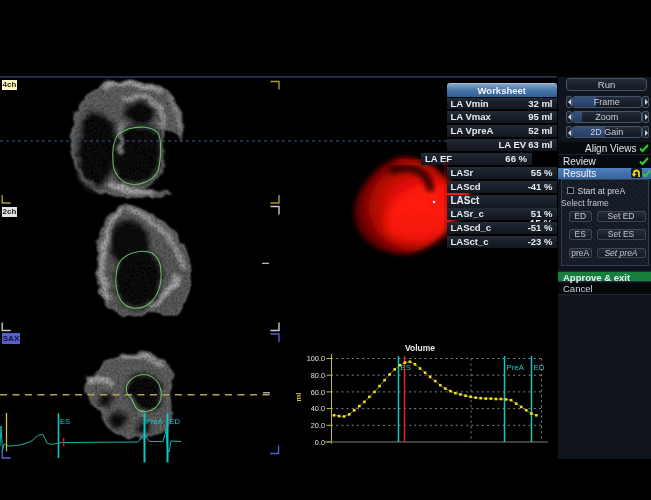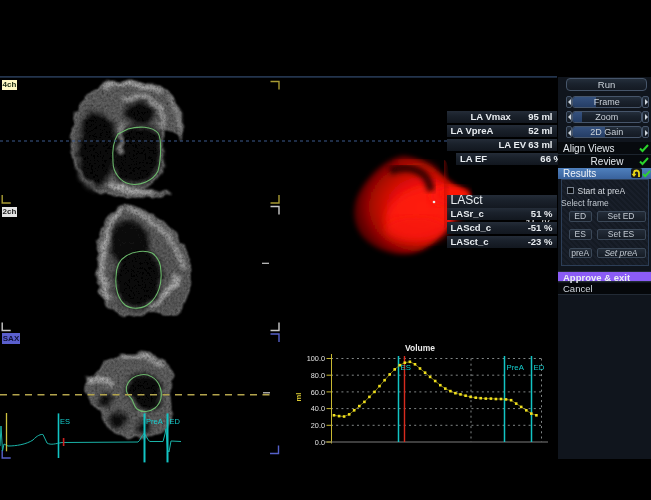--- a/index.html
+++ b/index.html
@@ -172,37 +172,50 @@
         <rect x="514.9" y="402.3" width="2.6" height="2.6"></rect>
         <rect x="519.9" y="405.6" width="2.6" height="2.6"></rect>
         <rect x="525.0" y="409.0" width="2.6" height="2.6"></rect>
         <rect x="530.0" y="412.3" width="2.6" height="2.6"></rect>
         <rect x="535.1" y="414.0" width="2.6" height="2.6"></rect>
       </g>
 </svg>
 <div class="abs" style="left:2px;top:79.5px;width:15px;height:10px;background:#fef9c3;color:#1c2b10;font-size:8px;font-weight:bold;line-height:10px;text-align:center;">4ch</div>
 <div class="abs" style="left:2px;top:206.5px;width:15px;height:10.5px;background:#e4e4e4;color:#222;font-size:8px;font-weight:bold;line-height:10.5px;text-align:center;">2ch</div>
 <div class="abs" style="left:2px;top:333px;width:18px;height:11px;background:#5a5fce;color:#10123a;font-size:8px;font-weight:bold;line-height:11px;text-align:center;">SAX</div>
+<div class="abs" style="left:447px;top:83px;width:109.5px;height:13.5px;border-radius:3px 3px 0 0;background:linear-gradient(#82a7cc 0%,#4a77a8 45%,#305e96 100%);border-top:1px solid #9fbcd8;color:#f4f7fa;font-size:9.5px;font-weight:bold;text-align:center;line-height:13px;">Worksheet</div>
+<div class="abs" style="left:446.5px;top:97.6px;width:110.5px;height:11.9px;background:linear-gradient(#242c38 0%,#1a212b 40%,#12171f 100%);color:#e8ecf0;font-size:9.5px;font-weight:bold;line-height:11.9px;">
+      <span style="position:absolute;left:4px;">LA Vmin</span>
+      <span style="position:absolute;right:4.5px;">32 ml</span>
+    </div>
 <div class="abs" style="left:446.5px;top:111.4px;width:110.5px;height:11.9px;background:linear-gradient(#242c38 0%,#1a212b 40%,#12171f 100%);color:#e8ecf0;font-size:9.5px;font-weight:bold;line-height:11.9px;">
-      <span style="position:absolute;left:4px;margin-left:20px;">LA Vmax</span>
+      <span style="position:absolute;left:4px;">LA Vmax</span>
       <span style="position:absolute;right:4.5px;">95 ml</span>
     </div>
 <div class="abs" style="left:446.5px;top:125.3px;width:110.5px;height:11.9px;background:linear-gradient(#242c38 0%,#1a212b 40%,#12171f 100%);color:#e8ecf0;font-size:9.5px;font-weight:bold;line-height:11.9px;">
       <span style="position:absolute;left:4px;">LA VpreA</span>
       <span style="position:absolute;right:4.5px;">52 ml</span>
     </div>
 <div class="abs" style="left:446.5px;top:139.1px;width:110.5px;height:11.9px;background:linear-gradient(#242c38 0%,#1a212b 40%,#12171f 100%);color:#e8ecf0;font-size:9.5px;font-weight:bold;line-height:11.9px;">
       <span style="position:absolute;left:4px;margin-left:48px;">LA EV</span>
       <span style="position:absolute;right:4.5px;">63 ml</span>
     </div>
-<div class="abs" style="left:456px;top:153.0px;width:110.5px;height:11.9px;background:linear-gradient(#242c38 0%,#1a212b 40%,#12171f 100%);color:#e8ecf0;font-size:9.5px;font-weight:bold;line-height:11.9px;">
+<div class="abs" style="left:421px;top:153.0px;width:110.5px;height:11.9px;background:linear-gradient(#242c38 0%,#1a212b 40%,#12171f 100%);color:#e8ecf0;font-size:9.5px;font-weight:bold;line-height:11.9px;">
       <span style="position:absolute;left:4px;">LA EF</span>
       <span style="position:absolute;right:4.5px;">66 %</span>
     </div>
-<div class="abs" style="left:446.5px;top:194.6px;width:110.5px;height:14px;background:linear-gradient(#242c38 0%,#1a212b 40%,#12171f 100%);color:#e8ecf0;font-size:12px;font-weight:normal;line-height:11.9px;">
+<div class="abs" style="left:446.5px;top:166.8px;width:110.5px;height:11.9px;background:linear-gradient(#242c38 0%,#1a212b 40%,#12171f 100%);color:#e8ecf0;font-size:9.5px;font-weight:bold;line-height:11.9px;">
+      <span style="position:absolute;left:4px;">LASr</span>
+      <span style="position:absolute;right:4.5px;">55 %</span>
+    </div>
+<div class="abs" style="left:446.5px;top:180.7px;width:110.5px;height:11.9px;background:linear-gradient(#242c38 0%,#1a212b 40%,#12171f 100%);color:#e8ecf0;font-size:9.5px;font-weight:bold;line-height:11.9px;">
+      <span style="position:absolute;left:4px;">LAScd</span>
+      <span style="position:absolute;right:4.5px;">-41 %</span>
+    </div>
+<div class="abs" style="left:446.5px;top:194.6px;width:110.5px;height:14px;background:linear-gradient(#242c38 0%,#1a212b 40%,#12171f 100%);color:#e8ecf0;font-size:10px;font-weight:bold;line-height:11.9px;">
       <span style="position:absolute;left:4px;">LASct</span>
       <span style="position:absolute;right:4.5px;margin-top:24px;">-15 %</span>
     </div>
 <div class="abs" style="left:446.5px;top:208.4px;width:110.5px;height:11.9px;background:linear-gradient(#242c38 0%,#1a212b 40%,#12171f 100%);color:#e8ecf0;font-size:9.5px;font-weight:bold;line-height:11.9px;">
       <span style="position:absolute;left:4px;">LASr_c</span>
       <span style="position:absolute;right:4.5px;">51 %</span>
     </div>
 <div class="abs" style="left:446.5px;top:222.2px;width:110.5px;height:11.9px;background:linear-gradient(#242c38 0%,#1a212b 40%,#12171f 100%);color:#e8ecf0;font-size:9.5px;font-weight:bold;line-height:11.9px;">
       <span style="position:absolute;left:4px;">LAScd_c</span>
       <span style="position:absolute;right:4.5px;">-51 %</span>
@@ -237,38 +250,38 @@
     <div class="abs" style="left:642px;top:110.8px;width:6.5px;height:12px;background:linear-gradient(#242e3b 0%,#1a222d 45%,#141a23 100%);border:1px solid #46556a;border-radius:3px;color:#c9d0d8;border-radius:2px;">
       <span style="position:absolute;left:1.5px;top:2.5px;width:0;height:0;border-top:3px solid transparent;border-bottom:3px solid transparent;border-left:3.5px solid #cfd6dd;"></span>
     </div>
 <div class="abs" style="left:565.5px;top:126px;width:6.5px;height:12px;background:linear-gradient(#242e3b 0%,#1a222d 45%,#141a23 100%);border:1px solid #46556a;border-radius:3px;color:#c9d0d8;border-radius:2px;">
       <span style="position:absolute;left:1px;top:2.5px;width:0;height:0;border-top:3px solid transparent;border-bottom:3px solid transparent;border-right:3.5px solid #cfd6dd;"></span>
     </div>
     <div class="abs" style="left:572px;top:126px;width:69.5px;height:12px;background:linear-gradient(#242e3b 0%,#1a222d 45%,#141a23 100%);border:1px solid #46556a;border-radius:3px;color:#c9d0d8;font-size:9px;text-align:center;line-height:10.5px;overflow:hidden;"><span style="position:absolute;left:0;top:0;width:32px;height:12px;background:linear-gradient(#35517e,#223a61);border-radius:2px 0 0 2px;"></span><span style="position:relative;">2D Gain</span></div>
     <div class="abs" style="left:642px;top:126px;width:6.5px;height:12px;background:linear-gradient(#242e3b 0%,#1a222d 45%,#141a23 100%);border:1px solid #46556a;border-radius:3px;color:#c9d0d8;border-radius:2px;">
       <span style="position:absolute;left:1.5px;top:2.5px;width:0;height:0;border-top:3px solid transparent;border-bottom:3px solid transparent;border-left:3.5px solid #cfd6dd;"></span>
     </div>
-<div class="abs" style="left:558px;top:141.5px;width:93px;height:13px;background:#070a0e;border-bottom:1px solid #1c242e;color:#e2e7ec;font-size:10px;line-height:13px;"><span style="margin-left:5px;">Align Views</span><svg width="10" height="9" viewBox="0 0 10 9" style="position:absolute;right:2px;top:2px;">
+<div class="abs" style="left:558px;top:141.5px;width:93px;height:13px;background:#070a0e;border-bottom:1px solid #1c242e;color:#e2e7ec;font-size:10px;line-height:13px;padding-left:22px;"><span style="margin-left:5px;">Align Views</span><svg width="10" height="9" viewBox="0 0 10 9" style="position:absolute;right:2px;top:2px;">
         <path d="M1,4.5 L3.5,7 L9,1" fill="none" stroke="#2bd42b" stroke-width="2"></path>
       </svg></div>
-<div class="abs" style="left:558px;top:154.5px;width:93px;height:24px;background:#070a0e;border-bottom:1px solid #1c242e;color:#e2e7ec;font-size:10px;line-height:13px;text-align:center;"><span style="margin-left:5px;">Review</span><svg width="10" height="9" viewBox="0 0 10 9" style="position:absolute;right:2px;top:2px;">
+<div class="abs" style="left:558px;top:154.5px;width:93px;height:24px;background:#070a0e;border-bottom:1px solid #1c242e;color:#e2e7ec;font-size:10px;line-height:13px;"><span style="margin-left:5px;">Review</span><svg width="10" height="9" viewBox="0 0 10 9" style="position:absolute;right:2px;top:2px;">
         <path d="M1,4.5 L3.5,7 L9,1" fill="none" stroke="#2bd42b" stroke-width="2"></path>
       </svg></div>
 <div class="abs" style="left:558px;top:167.5px;width:93px;height:11.5px;background:linear-gradient(#4f80bd,#39629c);color:#f0f4f8;font-size:10px;line-height:11.5px;"><span style="margin-left:5px;">Results</span><span style="position:absolute;right:9.5px;top:0.5px;width:10.5px;height:10px;background:#14191f;border-radius:2px;">
         <svg width="10" height="9" viewBox="0 0 10 9" style="position:absolute;left:0.3px;top:0.5px;">
           <path d="M8,8 L8,4 A2.5,2.5 0 0 0 3,4 L3,5.5" fill="none" stroke="#e8d616" stroke-width="1.8"></path>
           <path d="M0.5,4.8 L3,8 L5.5,4.8" fill="#e8d616" stroke="none"></path>
         </svg>
       </span><svg width="9" height="8" viewBox="0 0 10 9" style="position:absolute;right:0.5px;top:2px;">
         <path d="M1,4.5 L3.5,7 L9,1" fill="none" stroke="#2bd42b" stroke-width="2"></path>
       </svg></div>
 <div class="abs" style="left:560.5px;top:179px;width:88.5px;height:87px;background:repeating-linear-gradient(45deg,#191f2a 0,#191f2a 2px,#141a23 2px,#141a23 4px);border:1px solid #2c3e57;"></div>
 <div class="abs" style="left:567px;top:187px;width:7px;height:7px;background:#0b0e12;border:1px solid #78818d;"></div>
 <div class="abs" style="left:577.5px;top:186px;color:#d6dbe1;font-size:8.5px;">Start at preA</div>
 <div class="abs" style="left:561px;top:197.5px;width:88px;text-align:left;color:#c2c9d1;font-size:8.5px;">Select frame</div>
 <div class="abs" style="left:569px;top:211px;width:22.5px;height:10.8px;background:linear-gradient(#232c38 0%,#161c25 100%);border:1px solid #3a4757;border-radius:2px;color:#c3cad2;font-size:8.5px;text-align:center;line-height:9.5px;">ED</div>
 <div class="abs" style="left:596.5px;top:211px;width:49px;height:10.8px;background:linear-gradient(#232c38 0%,#161c25 100%);border:1px solid #3a4757;border-radius:2px;color:#c3cad2;font-size:8.5px;text-align:center;line-height:9.5px;">Set ED</div>
 <div class="abs" style="left:569px;top:229.3px;width:22.5px;height:10.8px;background:linear-gradient(#232c38 0%,#161c25 100%);border:1px solid #3a4757;border-radius:2px;color:#c3cad2;font-size:8.5px;text-align:center;line-height:9.5px;">ES</div>
 <div class="abs" style="left:596.5px;top:229.3px;width:49px;height:10.8px;background:linear-gradient(#232c38 0%,#161c25 100%);border:1px solid #3a4757;border-radius:2px;color:#c3cad2;font-size:8.5px;text-align:center;line-height:9.5px;">Set ES</div>
 <div class="abs" style="left:569px;top:247.6px;width:22.5px;height:10.8px;background:linear-gradient(#232c38 0%,#161c25 100%);border:1px solid #3a4757;border-radius:2px;color:#c3cad2;font-size:8.5px;text-align:center;line-height:9.5px;">preA</div>
 <div class="abs" style="left:596.5px;top:247.6px;width:49px;height:10.8px;background:linear-gradient(#232c38 0%,#161c25 100%);border:1px solid #3a4757;border-radius:2px;color:#c3cad2;font-size:8.5px;text-align:center;line-height:9.5px;font-style:italic;">Set preA</div>
-<div class="abs" style="left:558px;top:270.5px;width:93px;height:11.8px;background:#8b5cf6;border-top:1px solid #222a35;border-bottom:1px solid #222a35;color:#eaeef2;font-size:9.5px;font-weight:bold;line-height:11.5px;"><span style="margin-left:5px;">Approve &amp; exit</span></div>
+<div class="abs" style="left:558px;top:270.5px;width:93px;height:11.8px;background:#15803d;border-top:1px solid #222a35;border-bottom:1px solid #222a35;color:#eaeef2;font-size:9.5px;font-weight:bold;line-height:11.5px;"><span style="margin-left:5px;">Approve &amp; exit</span></div>
 <div class="abs" style="left:558px;top:283.3px;width:93px;height:11.3px;background:#05070a;border-bottom:1px solid #222a35;color:#ced4db;font-size:9.5px;line-height:11px;"><span style="margin-left:5px;">Cancel</span></div>
 </div>
 </body></html>

